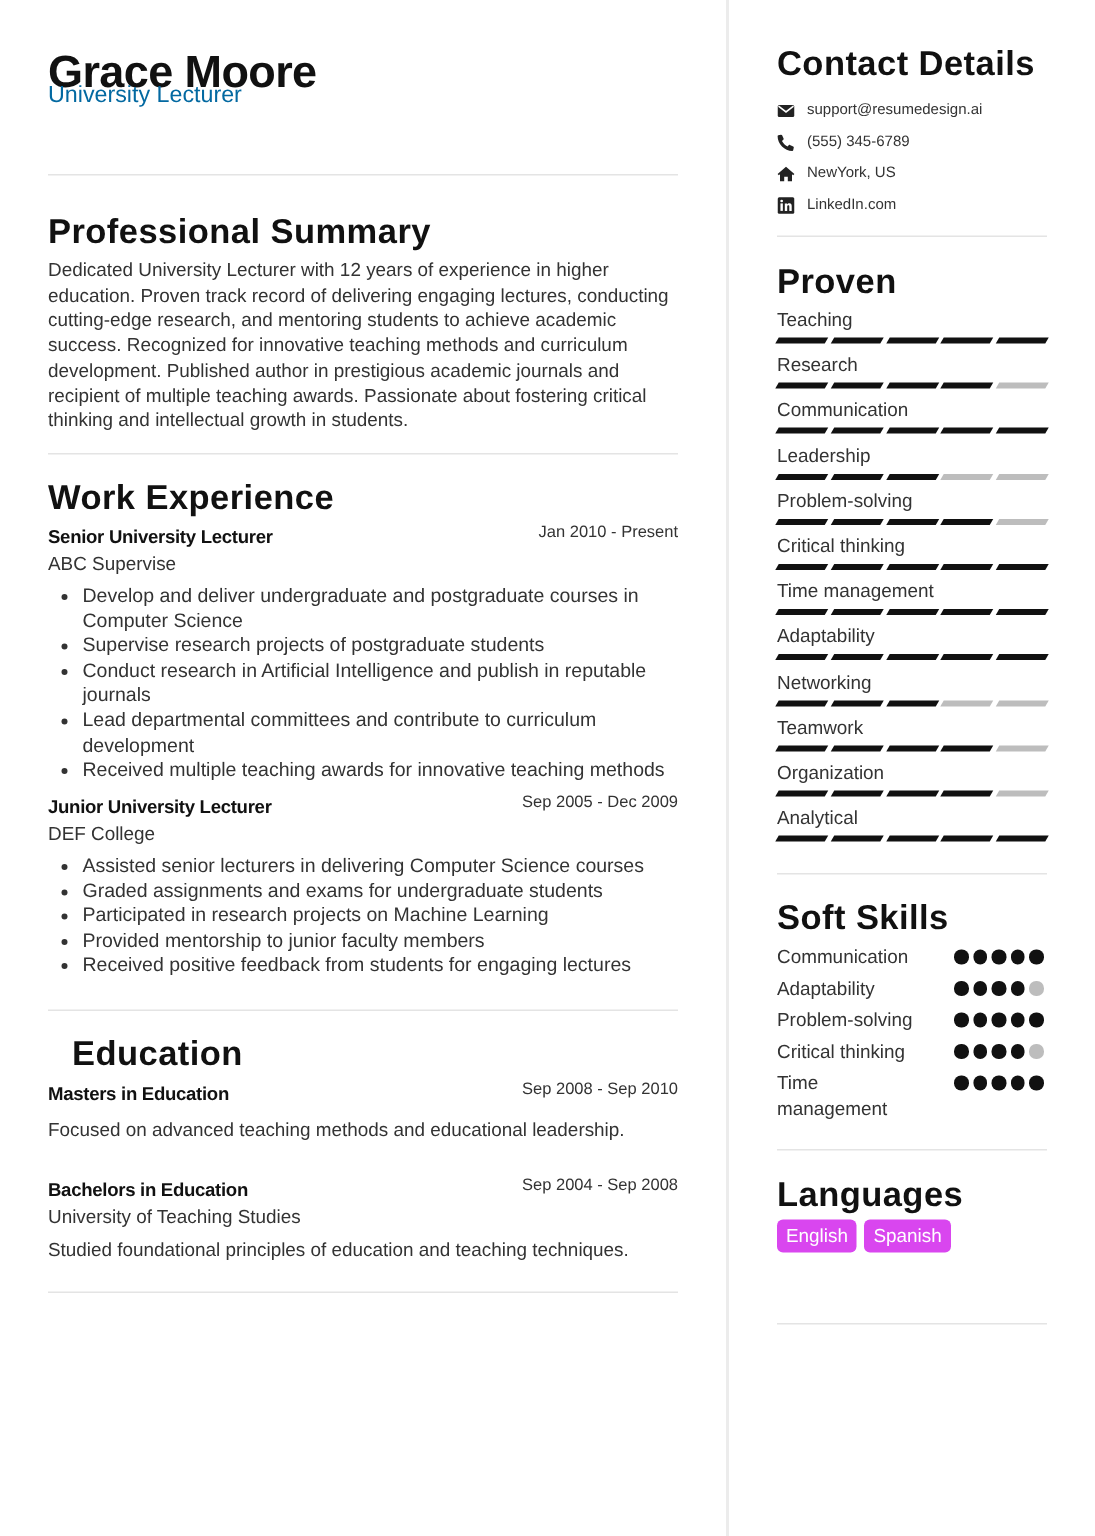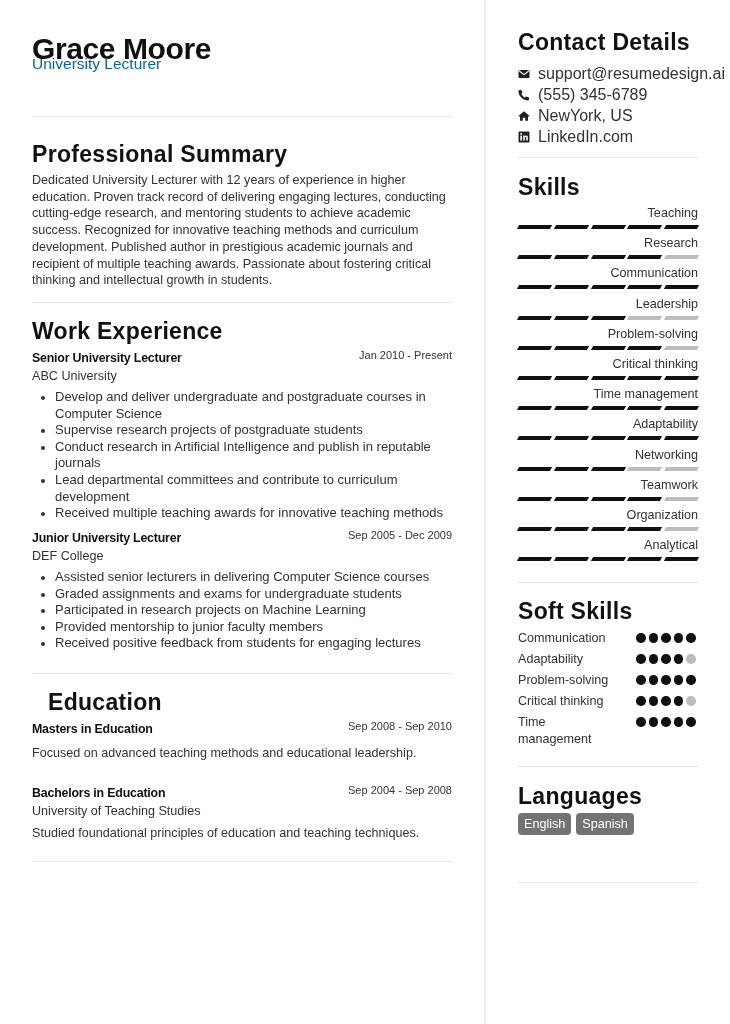--- a/index.html
+++ b/index.html
@@ -29,38 +29,38 @@
     .bullets { list-style: none; margin-top: 5px; }
     .bullets li { position: relative; padding-left: 23px; font-size: 13px; line-height: 16.6px; color: #333; }
     .bullets li::before { content: ""; position: absolute; left: 9px; top: 7px; width: 4px; height: 4px; border-radius: 50%; background: #333; }
 
     .edu-desc { font-size: 12.6px; color: #333; line-height: 16px; margin-top: 6px; }
 
     .contact-list { position: absolute; left: 0; top: 63px; width: 180px; }
     .contact-item { position: relative; height: 21px; display: flex; align-items: center; }
     .contact-icon { width: 12px; height: 12px; margin-right: 8px; display: inline-flex; align-items: center; justify-content: center; flex: none; }
     .contact-icon svg { width: 12px; height: 12px; display: block; }
-    .contact-text { font-size: 16px; color: #333; white-space: nowrap; text-align: right; }
+    .contact-text { font-size: 10px; color: #333; white-space: nowrap; text-align: right; }
 
     .skills { position: absolute; left: 0; top: 205px; width: 180px; }
     .skill { height: 30.2px; position: relative; }
-    .skill-name { font-size: 12.6px; color: #333; line-height: 16px; white-space: nowrap; text-align: right; }
+    .skill-name { font-size: 12.6px; color: #333; line-height: 16px; white-space: nowrap; }
     .skill-bar { position: absolute; left: 0; top: 20px; width: 180px; height: 4px; display: flex; gap: 4px; }
     .seg { flex: 1; height: 4px; transform: skewX(-30deg); background: #111; }
     .seg.off { background: #bdbdbd; }
 
     .soft { position: absolute; left: 0; top: 630px; width: 180px; }
     .soft-row { position: relative; min-height: 21px; }
     .soft-name { font-size: 12.6px; color: #333; line-height: 16.5px; width: 100px; }
     .dots { position: absolute; left: 118px; top: 3px; display: flex; gap: 3px; }
     .dot { width: 9.5px; height: 9.5px; border-radius: 50%; background: #111; }
     .dot.off { background: #bdbdbd; }
 
     .langs { position: absolute; left: 0; top: 813px; display: flex; gap: 5px; }
-    .lang { background: #737373; color: #fff; font-size: 12.6px; border-radius: 4px; padding: 3px 6px; line-height: 16px; white-space: nowrap; }
+    .lang { background: #d946ef; color: #fff; font-size: 12.6px; border-radius: 4px; padding: 3px 6px; line-height: 16px; white-space: nowrap; }
   </style>
 </head>
 <body>
 
 <div class="page">
 
   <div class="vdivider"></div>
 
   <div class="left">
     <div class="name">Grace Moore</div>
@@ -71,21 +71,21 @@
     <div class="summary">Dedicated University Lecturer with 12 years of experience in higher education. Proven track record of delivering engaging lectures, conducting cutting-edge research, and mentoring students to achieve academic success. Recognized for innovative teaching methods and curriculum development. Published author in prestigious academic journals and recipient of multiple teaching awards. Passionate about fostering critical thinking and intellectual growth in students.</div>
     <div class="hr" style="top:302px;"></div>
 
     <div class="sec-title" style="top:320px;">Work Experience</div>
 
     <div class="job" style="top:351px;">
       <div class="job-head">
         <span class="job-title">Senior University Lecturer</span>
         <span class="job-date">Jan 2010 - Present</span>
       </div>
-      <div class="job-org">ABC University</div>
+      <div class="job-org">ABC Supervise</div>
       <ul class="bullets">
         <li>Develop and deliver undergraduate and postgraduate courses in Computer Science</li>
         <li>Supervise research projects of postgraduate students</li>
         <li>Conduct research in Artificial Intelligence and publish in reputable journals</li>
         <li>Lead departmental committees and contribute to curriculum development</li>
         <li>Received multiple teaching awards for innovative teaching methods</li>
       </ul>
     </div>
 
     <div class="job" style="top:531px;">
@@ -162,21 +162,21 @@
               <rect x="2.3" y="4.6" width="1.6" height="5" fill="#fff"></rect>
               <circle cx="3.1" cy="3" r="0.9" fill="#fff"></circle>
               <path d="M5.2 4.6 H6.7 V5.4 C7 4.8 7.6 4.5 8.3 4.5 C9.4 4.5 9.8 5.2 9.8 6.4 V9.6 H8.2 V6.8 C8.2 6.2 8 5.9 7.5 5.9 C7 5.9 6.8 6.3 6.8 6.8 V9.6 H5.2 Z" fill="#fff"></path>
             </svg>
         </span>
         <span class="contact-text">LinkedIn.com</span>
       </div>
     </div>
     <div class="hr-r" style="top:157px;"></div>
 
-    <div class="sec-title" style="top:176px;">Skills</div>
+    <div class="sec-title" style="top:176px;">Proven</div>
     <div class="skills" id="skills-list">
         <div class="skill">
           <div class="skill-name">Teaching</div>
           <div class="skill-bar">
             <span class="seg"></span>
             <span class="seg"></span>
             <span class="seg"></span>
             <span class="seg"></span>
             <span class="seg"></span>
           </div>

